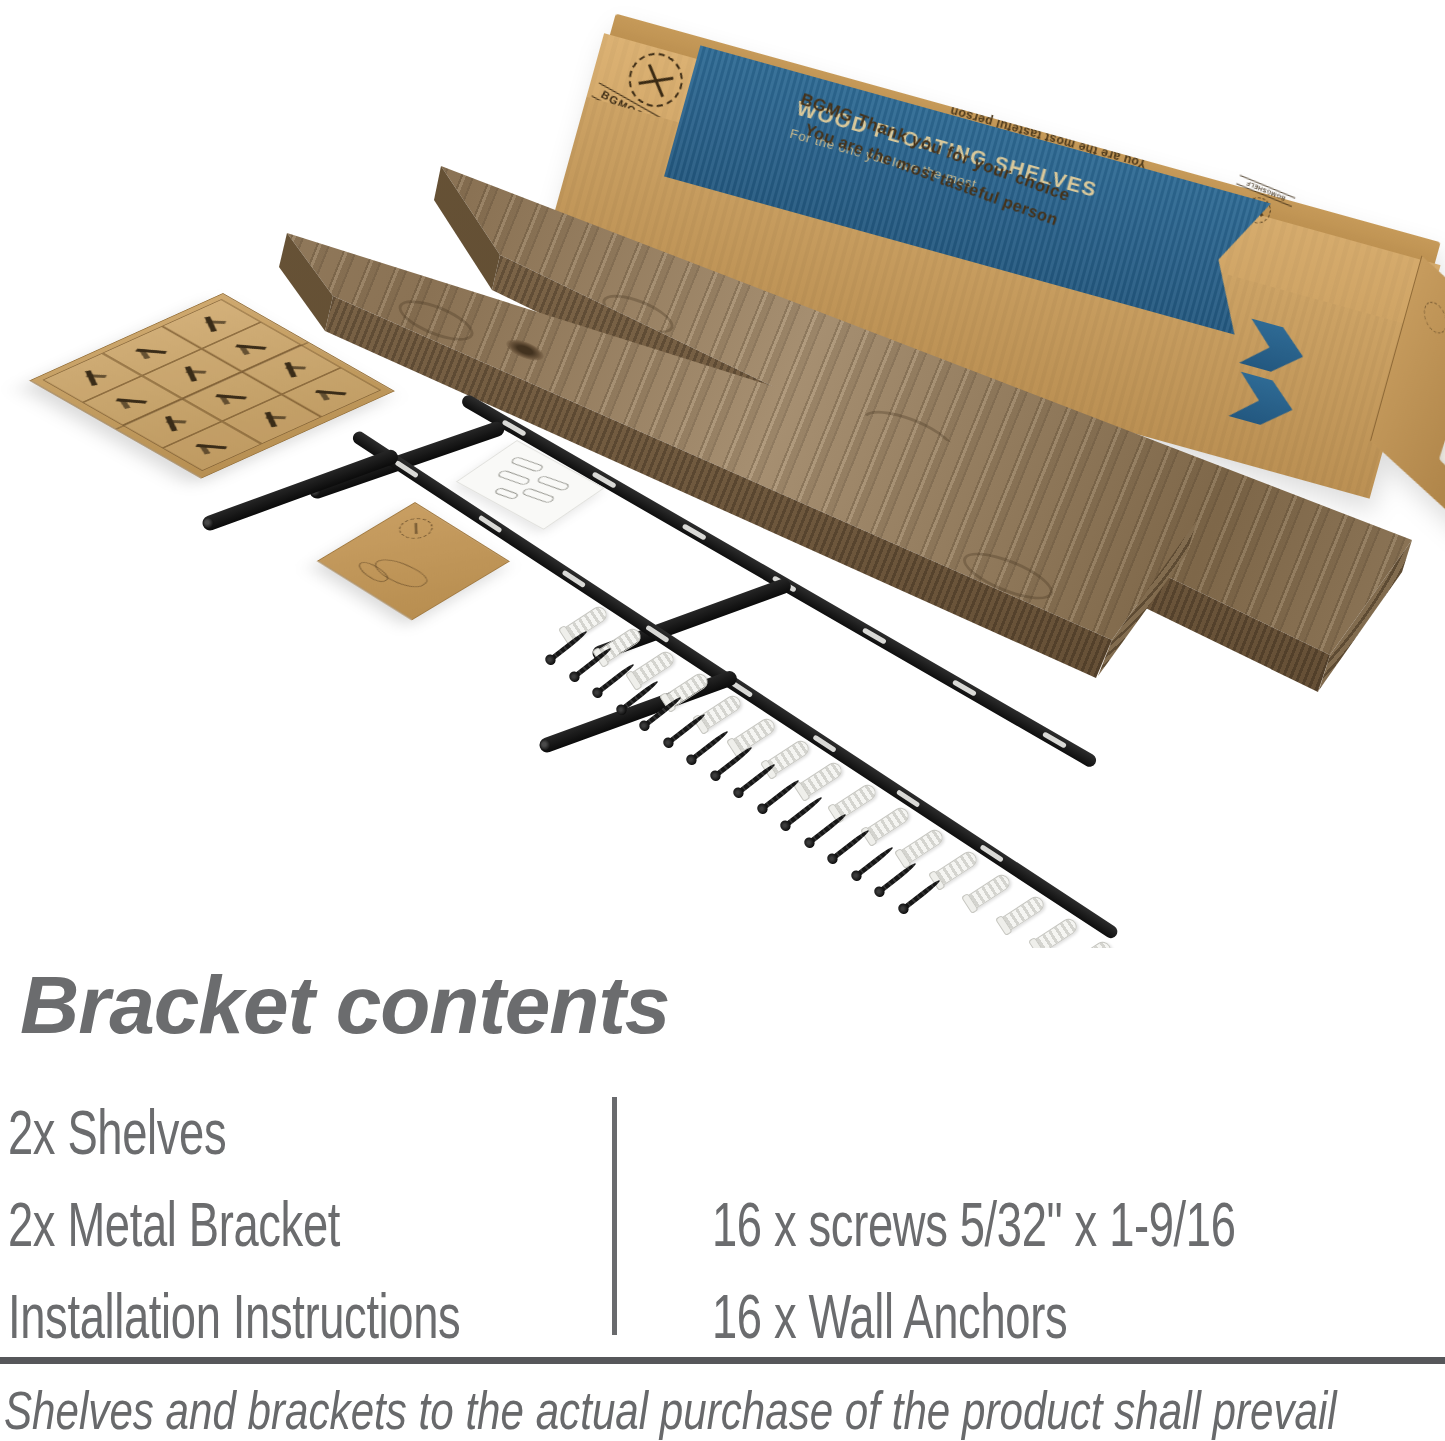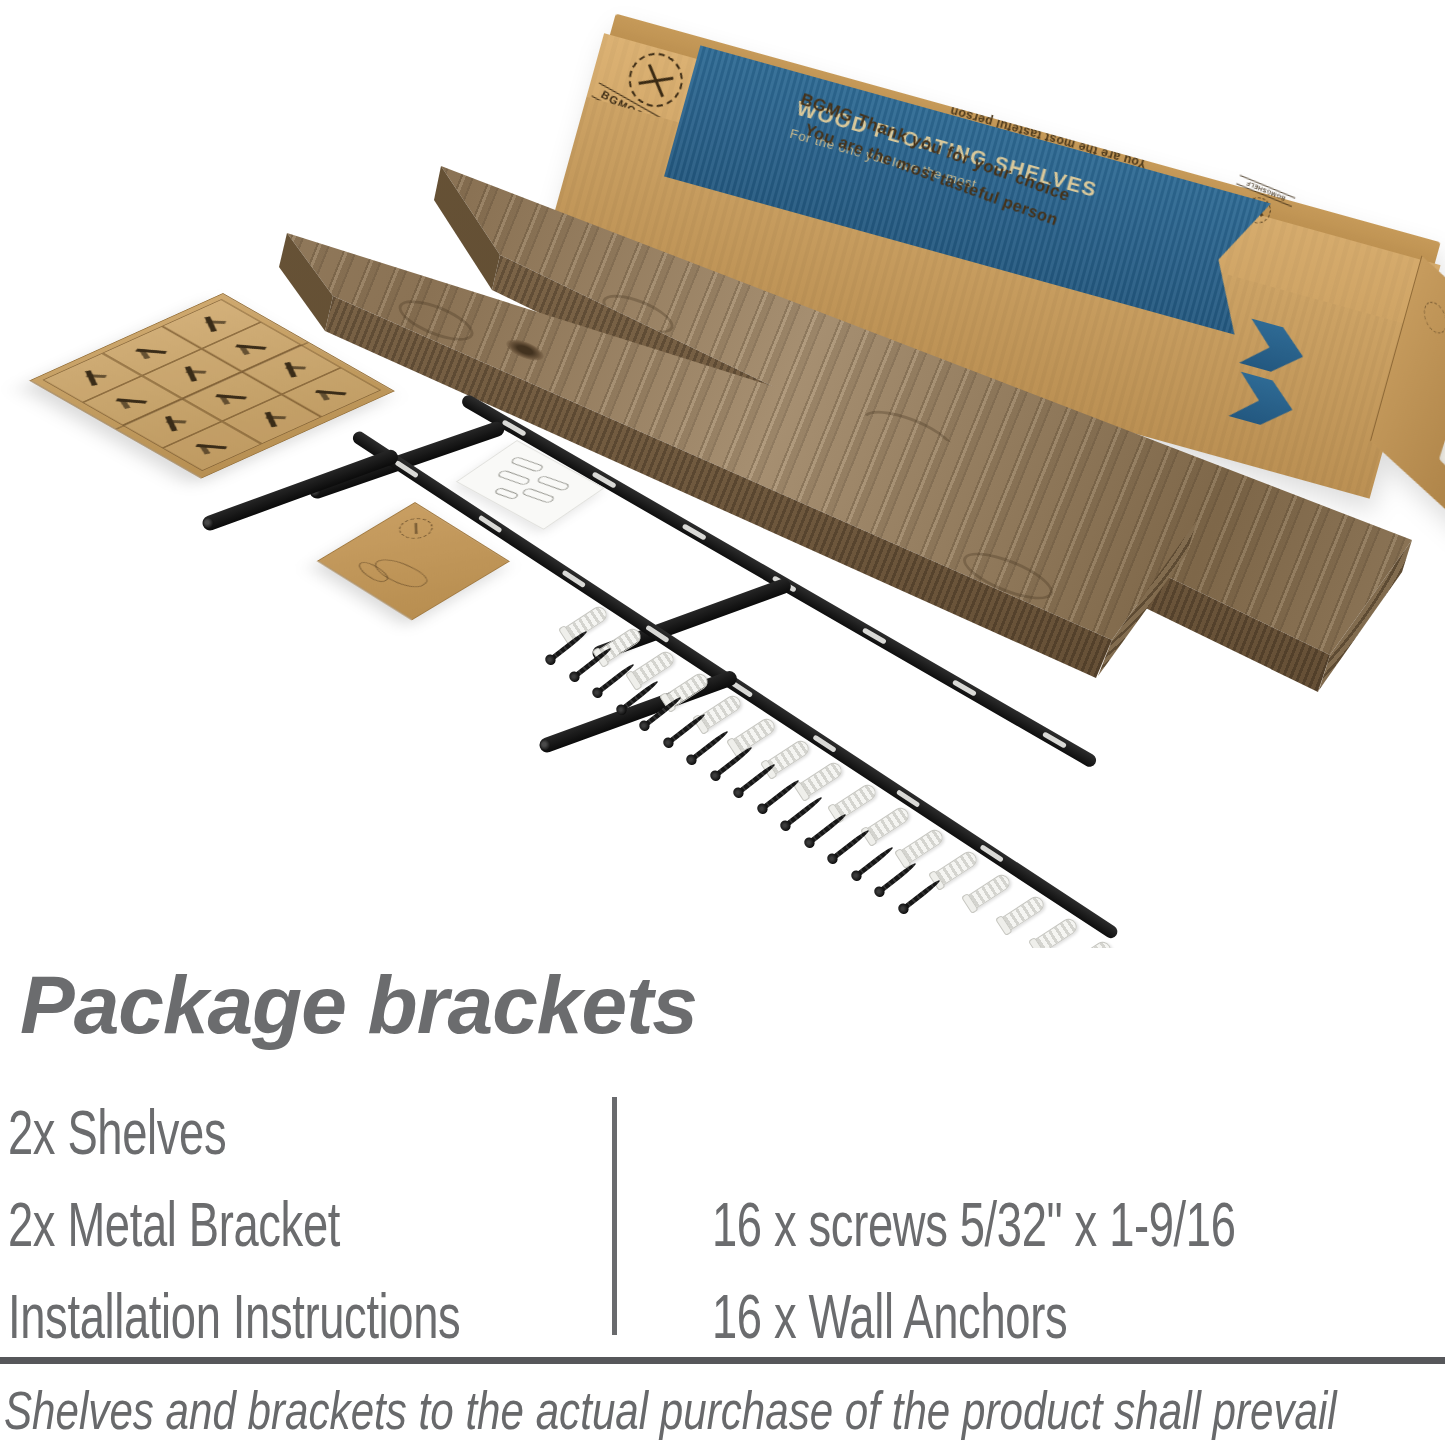--- a/index.html
+++ b/index.html
@@ -268,21 +268,21 @@
         <div class="anchor" style="left: 902px; top: 851px;"></div>
         <div class="anchor" style="left: 935.6px; top: 873.3px;"></div>
         <div class="anchor" style="left: 969.2px; top: 895.6px;"></div>
         <div class="anchor" style="left: 1002.8px; top: 917.9px;"></div>
         <div class="anchor" style="left: 1036.4px; top: 940.2px;"></div>
         <div class="anchor" style="left: 1070px; top: 962.5px;"></div>
       </div>
   </div>
 
   <div>
-    <div class="heading">Package brackets</div>
+    <div class="heading">Bracket contents</div>
     <div class="row r-l1">2x Shelves</div>
     <div class="row r-l2">2x Metal Bracket</div>
     <div class="row r-l3">Installation Instructions</div>
     <div class="row r-r1">16 x screws 5/32" x 1-9/16</div>
     <div class="row r-r2">16 x Wall Anchors</div>
     <div class="vdiv"></div>
     <div class="hdiv"></div>
     <div class="footnote">Shelves and brackets to the actual purchase of the product shall prevail</div>
   </div>
 </div>

